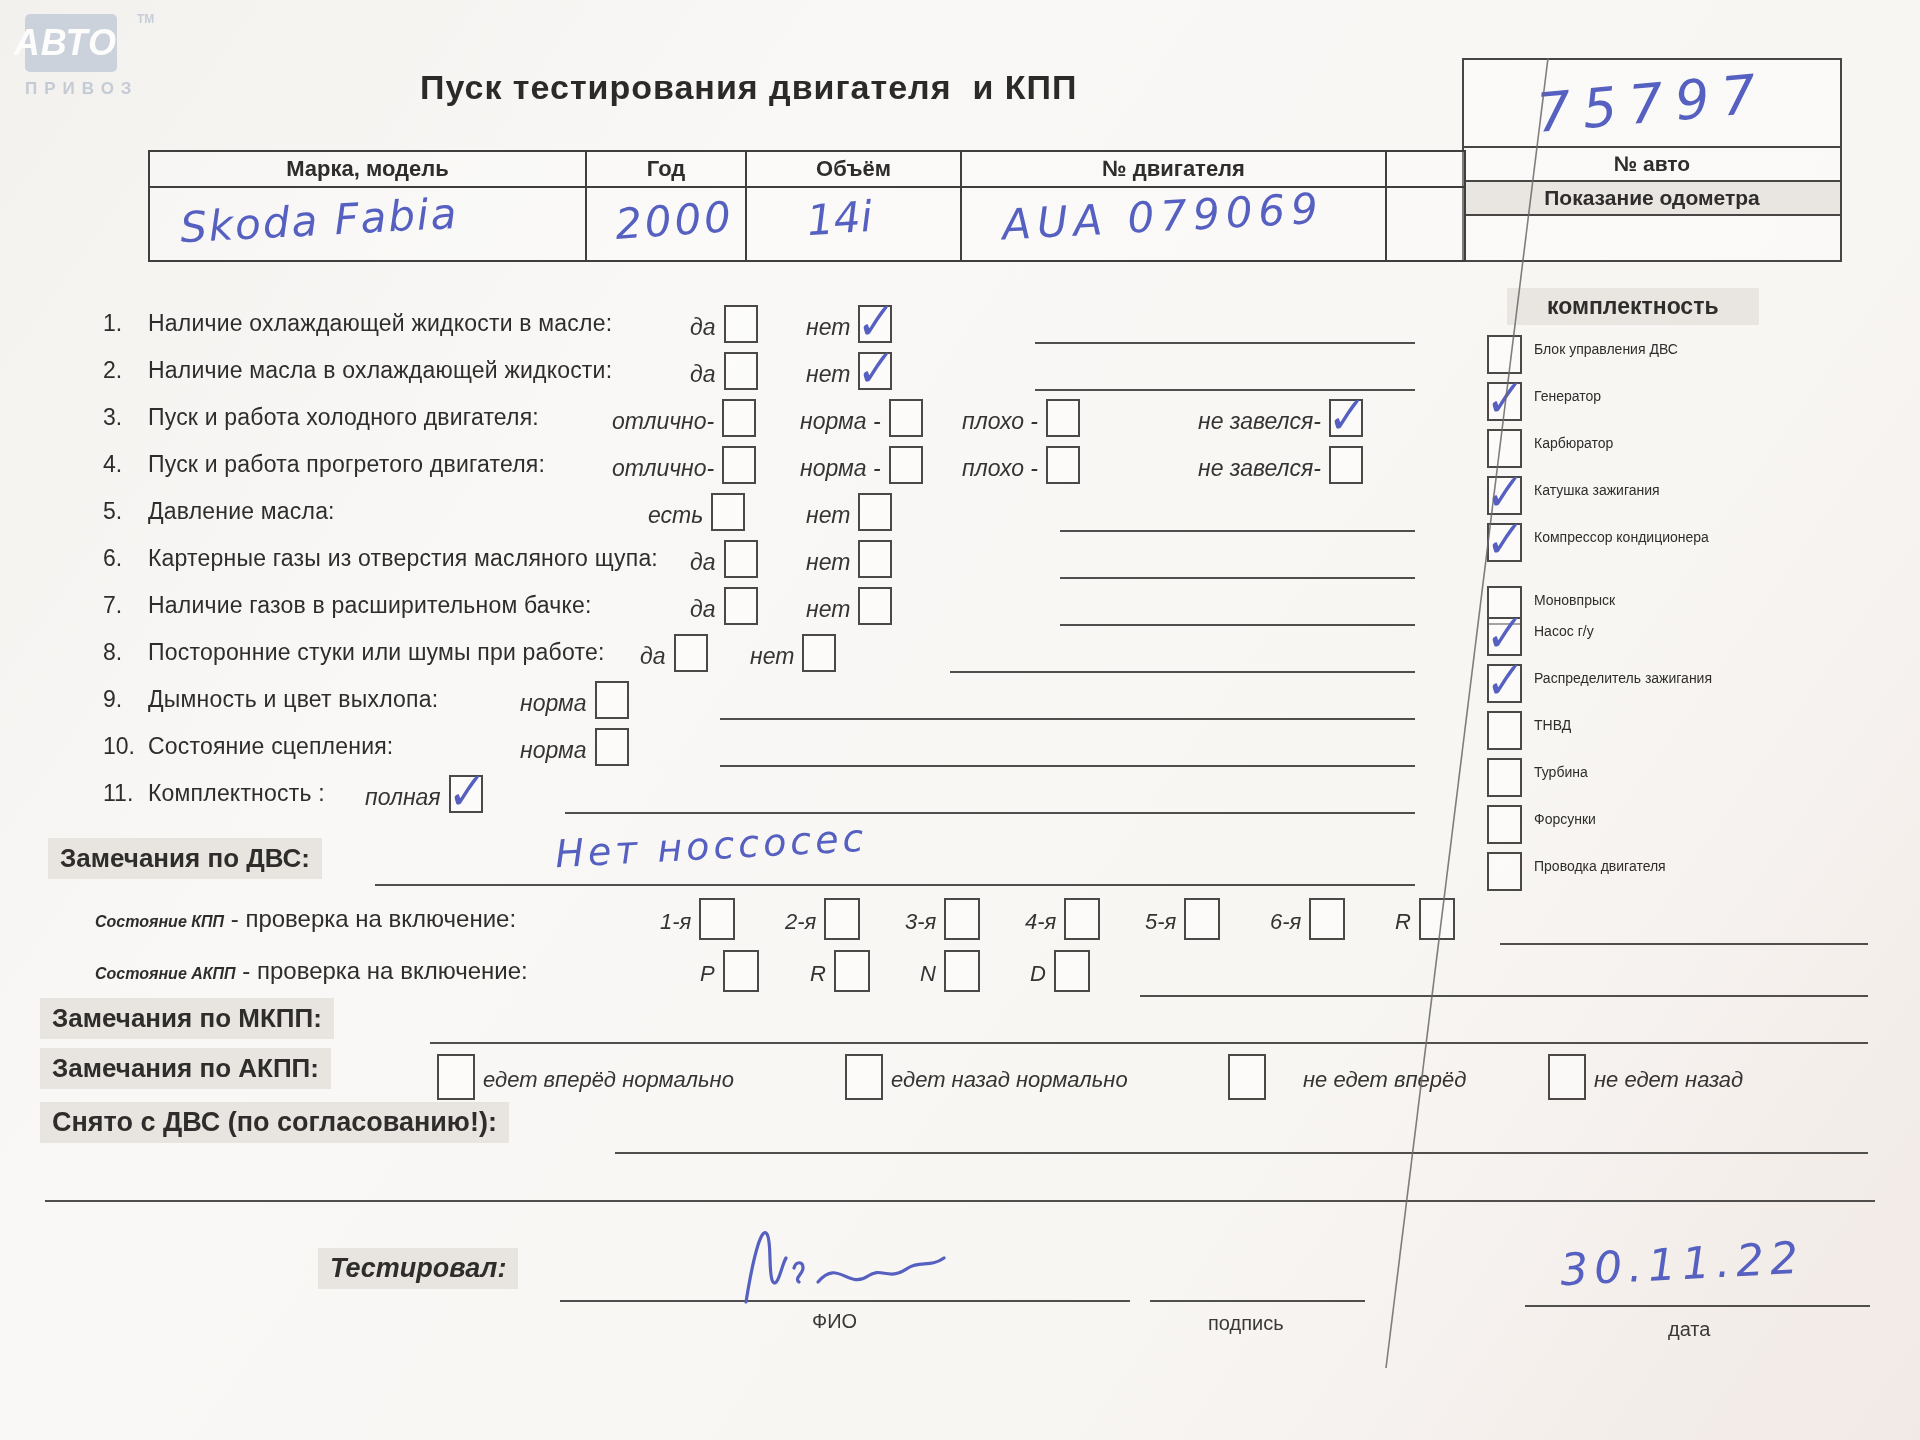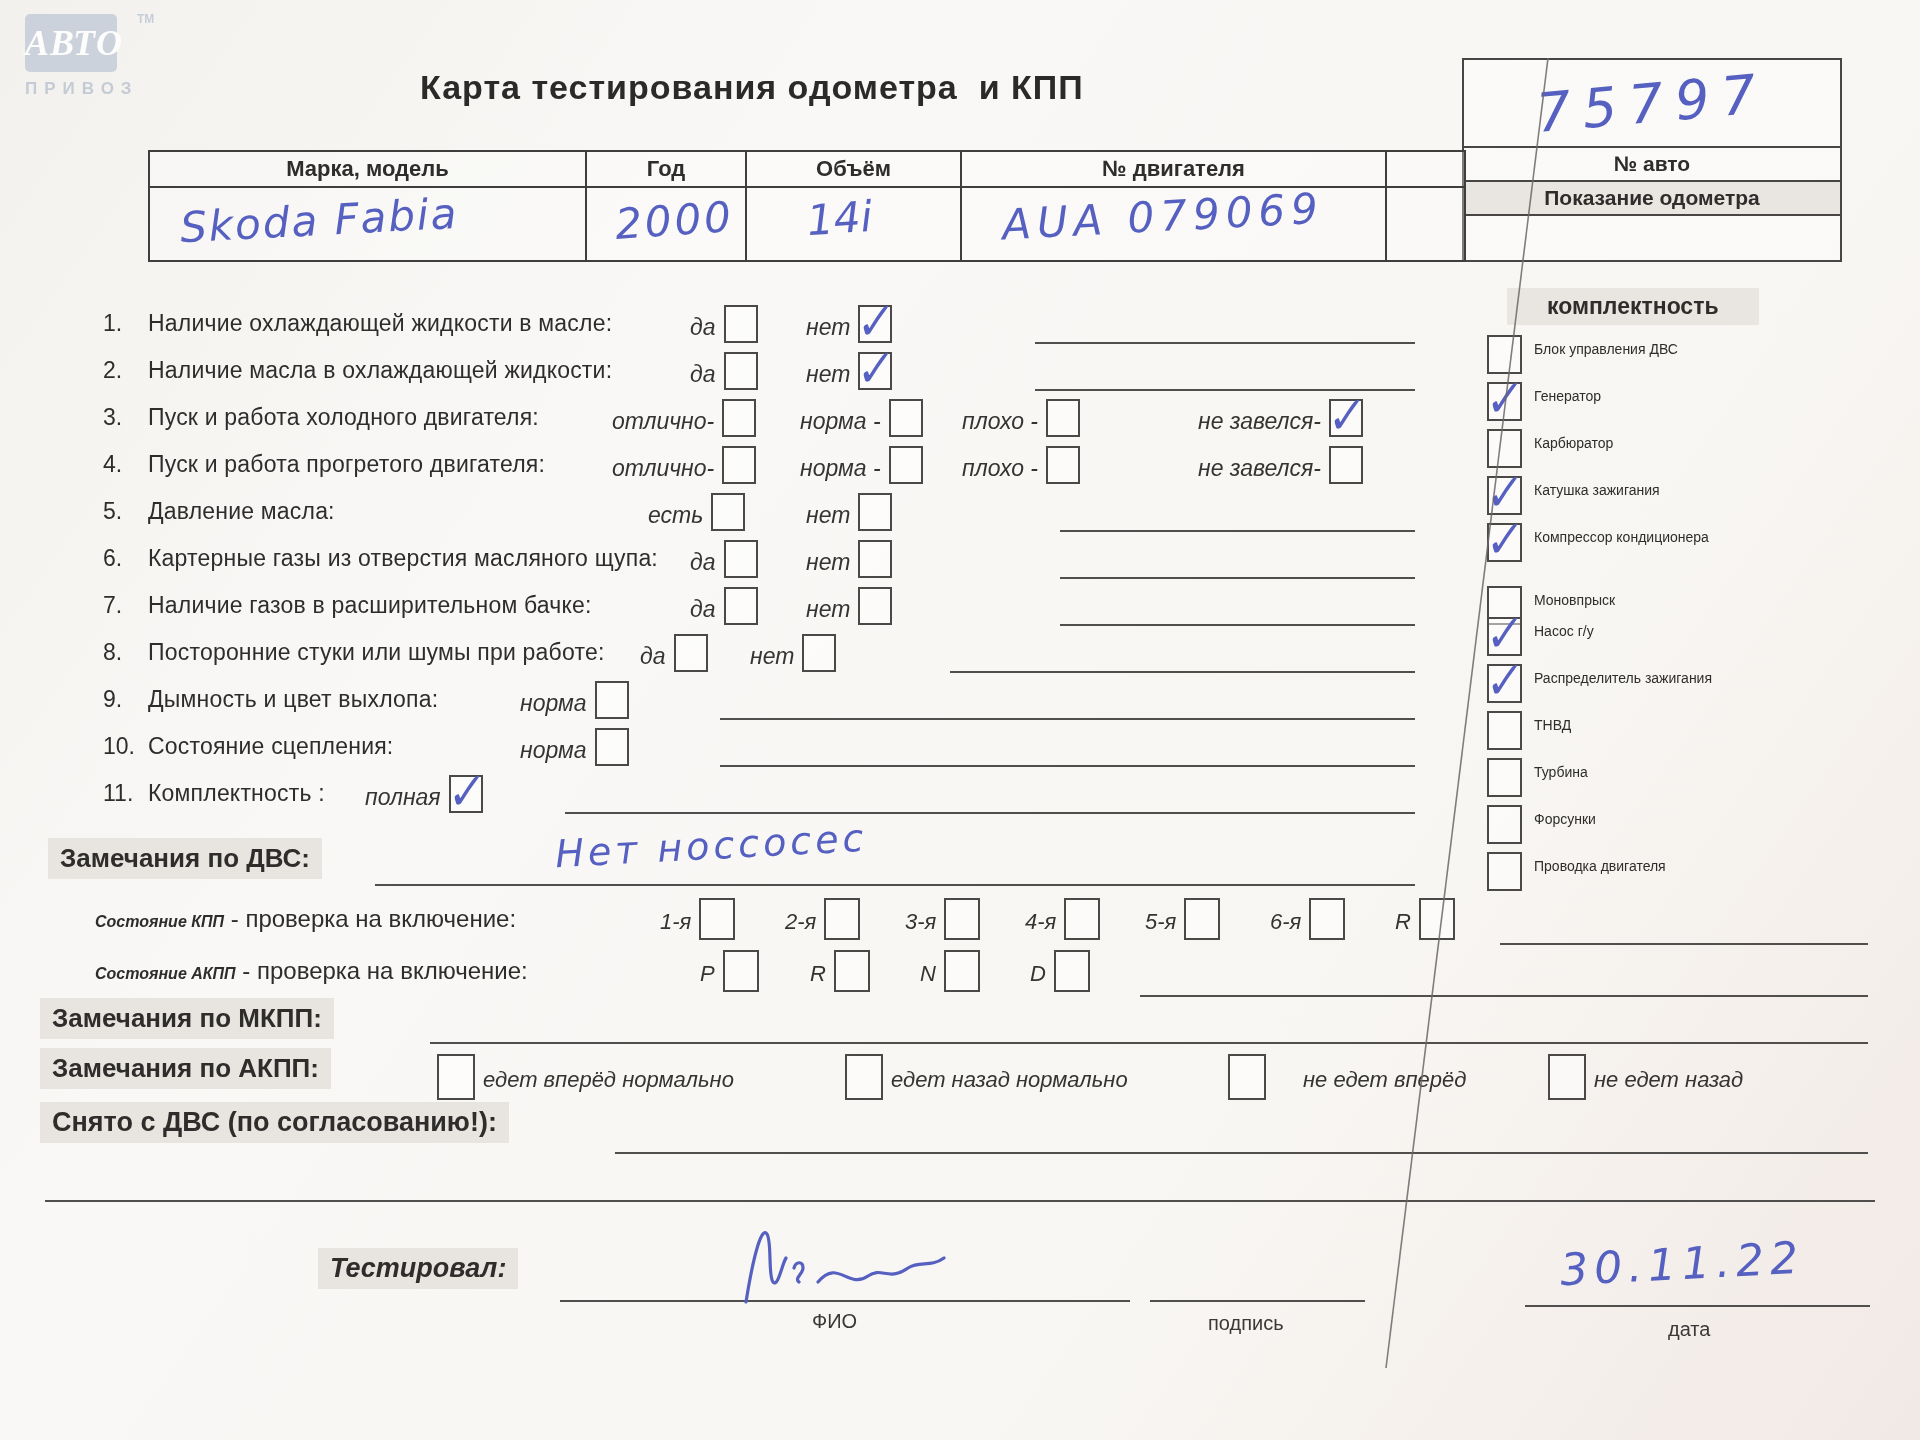--- a/index.html
+++ b/index.html
@@ -1,21 +1,21 @@
 <!DOCTYPE html>
 <html><head>
 <meta charset="utf-8">
 <style>
   html,body{margin:0;padding:0;background:#e8e4df;}
   .page{position:relative;width:1920px;height:1440px;overflow:hidden;
     background:linear-gradient(125deg,#f3f1ee 0%,#f9f8f6 30%,#f8f6f3 70%,#f1e9e5 100%);
     font-family:"Liberation Sans",sans-serif;color:#2e2d2b;}
   
   .logo{position:absolute;left:25px;top:14px;opacity:.85;}
-  .logo-box{width:92px;height:58px;background:#c6cdd8;border-radius:5px;display:flex;align-items:center;justify-content:flex-start;font-family:Liberation Serif, serif;}
+  .logo-box{width:92px;height:58px;background:#c6cdd8;border-radius:5px;display:flex;align-items:center;justify-content:flex-end;}
   .logo-word{color:#ffffff;font-weight:bold;font-style:italic;font-size:36px;letter-spacing:1px;}
   .logo-tm{position:absolute;left:112px;top:-2px;font-size:12px;color:#c0c8d4;font-weight:bold;}
   .logo-sub{margin-top:7px;color:#bcc5d1;font-size:17px;letter-spacing:7px;font-weight:bold;}
   
   .title{position:absolute;left:420px;top:68px;font-size:34px;font-weight:bold;color:#2b2a28;letter-spacing:1px;white-space:pre;}
   
   .auto-box{position:absolute;left:1462px;top:58px;width:376px;border:2px solid #474645;background:rgba(255,255,255,.35);}
   .ab-num{height:86px;position:relative;}
   .hand{font-family:"DejaVu Sans",sans-serif;font-style:italic;color:#5560c0;}
   .ab-num .hand{position:absolute;left:50%;top:12px;transform:translateX(-50%) rotate(-5deg);font-size:54px;letter-spacing:12px;}
@@ -74,21 +74,21 @@
 <div class="page">
 
   <div class="logo">
     <div class="logo-box">
       <span class="logo-word">АВТО</span>
     </div>
     <span class="logo-tm">ТМ</span>
     <div class="logo-sub">ПРИВОЗ</div>
   </div>
 
-  <div class="title">Карта тестирования одометра  и КПП</div>
+  <div class="title">Пуск тестирования двигателя  и КПП</div>
 
   <div class="auto-box">
     <div class="ab-num">
       <span class="hand">75797</span>
     </div>
     <div class="ab-row">№ авто</div>
     <div class="ab-row ab-odo">Показание одометра</div>
     <div class="ab-empty"></div>
   </div>
 

